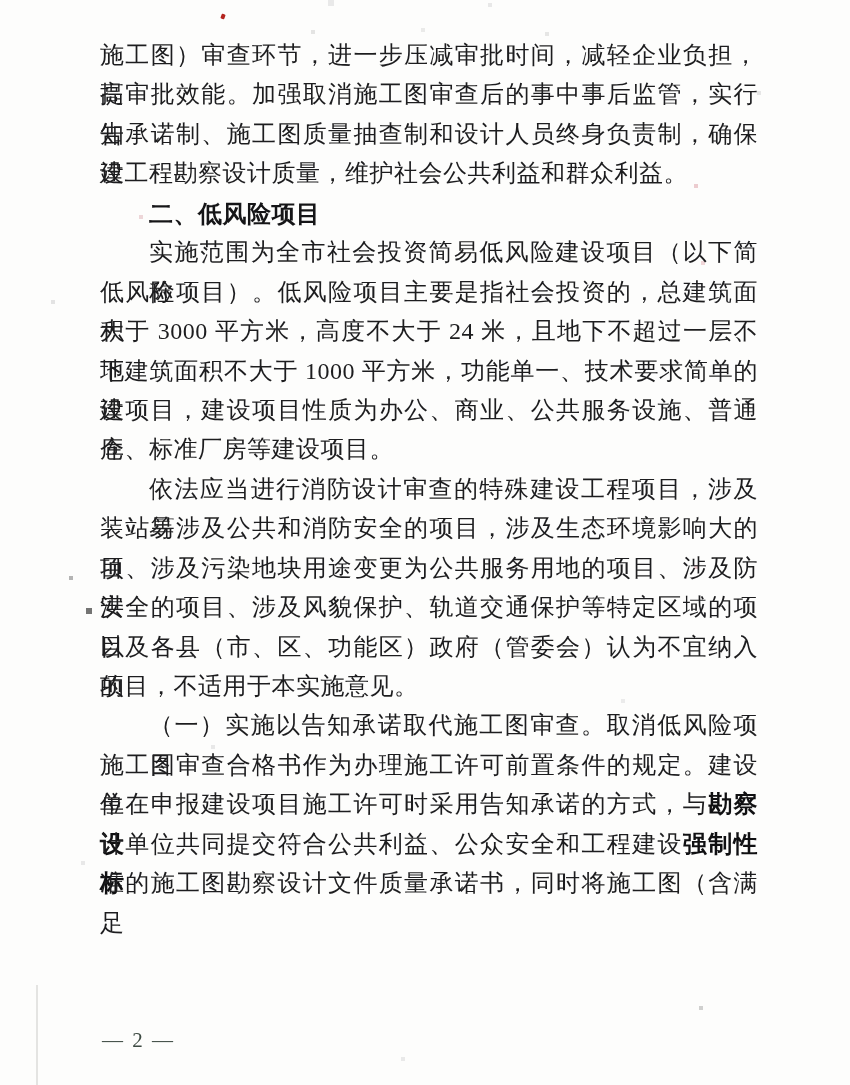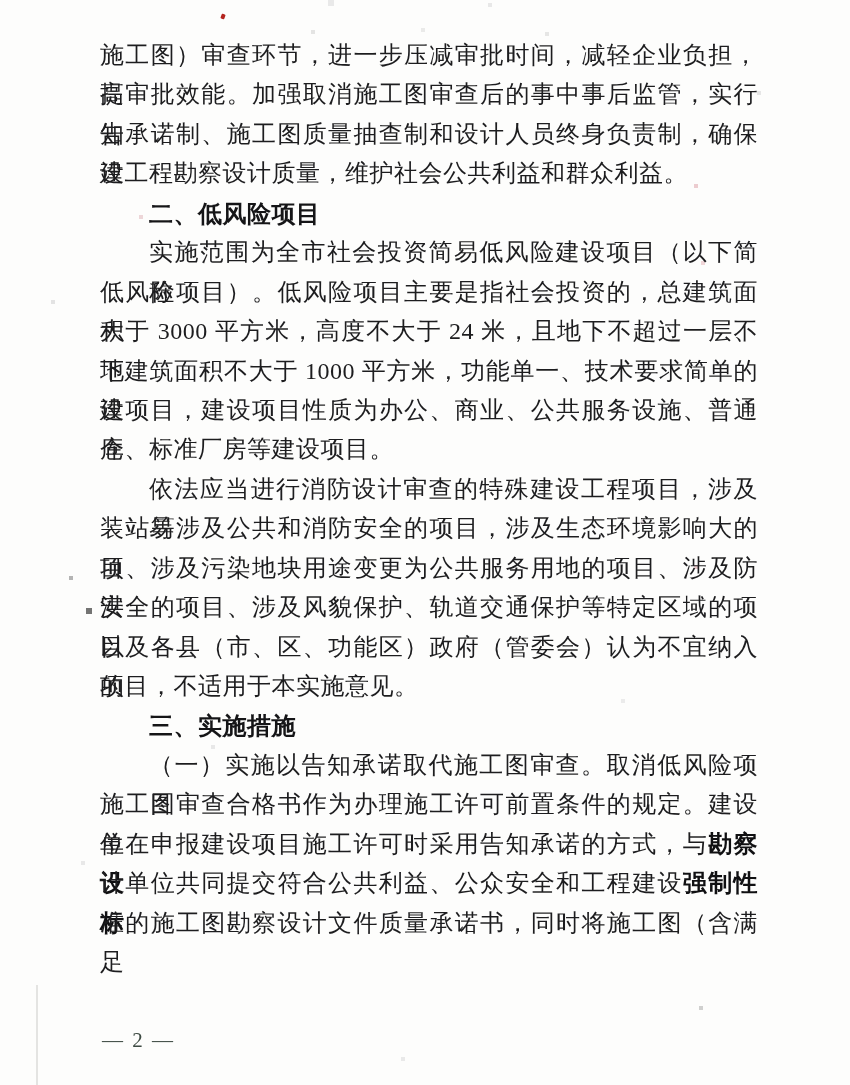--- a/index.html
+++ b/index.html
@@ -113,21 +113,20 @@
     <div class="line full">大于 3000 平方米，高度不大于 24 米，且地下不超过一层、地</div>
     <div class="line full">下建筑面积不大于 1000 平方米，功能单一、技术要求简单的建</div>
     <div class="line full">设项目，建设项目性质为办公、商业、公共服务设施、普通仓</div>
     <div class="line">库、标准厂房等建设项目。</div>
     <div class="line indent full">依法应当进行消防设计审查的特殊建设工程项目，涉及易</div>
     <div class="line full">装站等涉及公共和消防安全的项目，涉及生态环境影响大的项</div>
     <div class="line full">目、涉及污染地块用途变更为公共服务用地的项目、涉及防洪</div>
     <div class="line full">安全的项目、涉及风貌保护、轨道交通保护等特定区域的项目</div>
     <div class="line full">以及各县（市、区、功能区）政府（管委会）认为不宜纳入的</div>
     <div class="line">项目，不适用于本实施意见。</div>
-    <div class="line heading">三、实施措施</div>
     <div class="line indent full">（一）实施以告知承诺取代施工图审查。取消低风险项目</div>
     <div class="line full">施工图审查合格书作为办理施工许可前置条件的规定。建设单</div>
     <div class="line full">
       <span>位在申报建设项目施工许可时采用告知承诺的方式，与</span><span class="heavy">勘察设</span>
     </div>
     <div class="line full">
       <span>计单位共同提交符合公共利益、公众安全和工程建设</span><span class="heavy">强制性标</span>
     </div>
     <div class="line full">准的施工图勘察设计文件质量承诺书，同时将施工图（含满足</div>
   </div>

